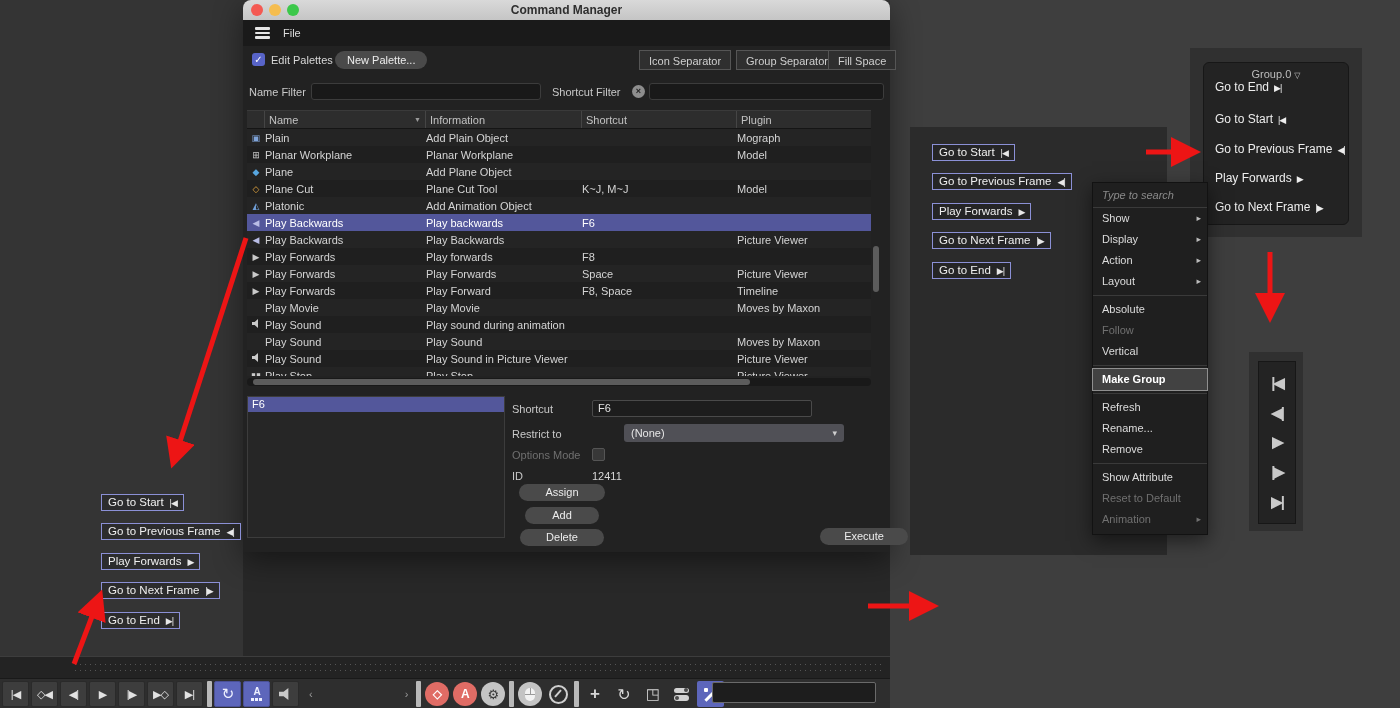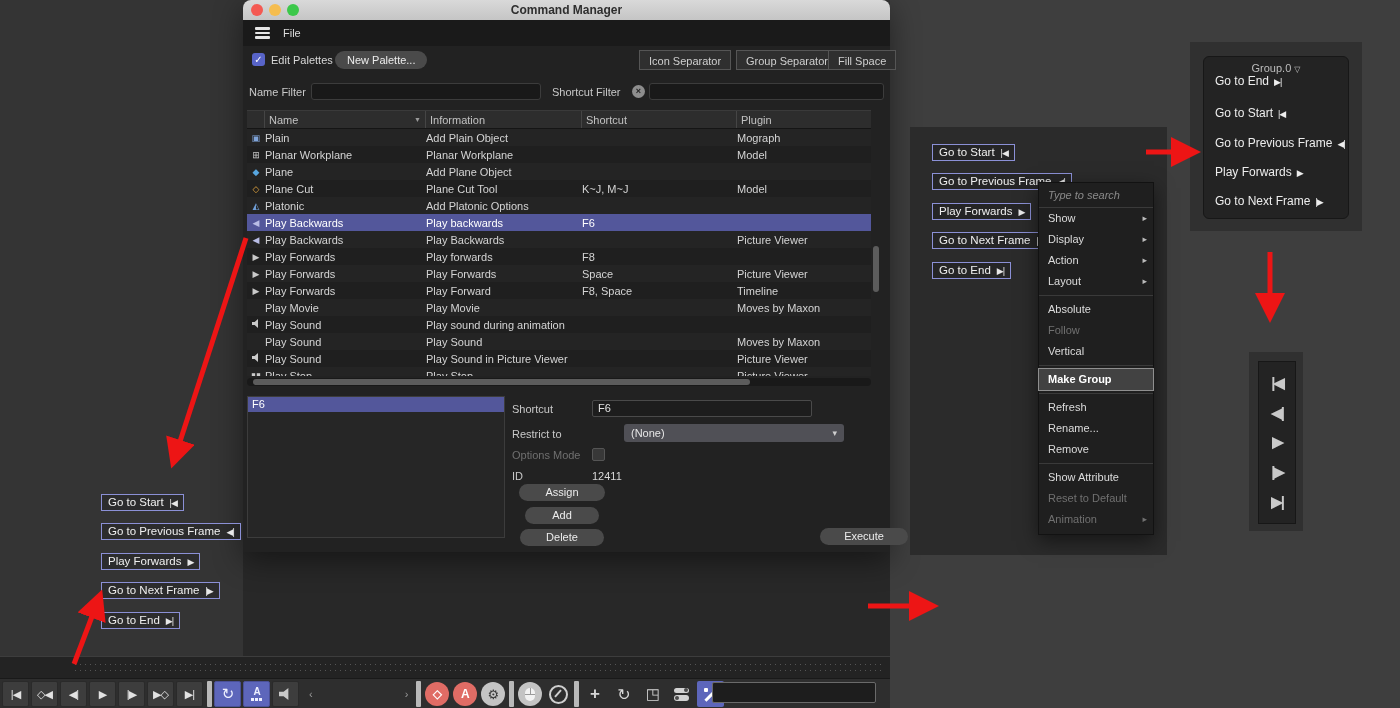--- a/index.html
+++ b/index.html
@@ -112,32 +112,32 @@
   
   #mid-panel{position:absolute;left:910px;top:127px;width:257px;height:428px;background:#2b2b2b;}
   #mid-panel .pbtn{left:22px;}
   #mid-panel .pbtn:nth-child(1){top:17px;}
   #mid-panel .pbtn:nth-child(2){top:46px;}
   #mid-panel .pbtn:nth-child(3){top:76px;}
   #mid-panel .pbtn:nth-child(4){top:105px;}
   #mid-panel .pbtn:nth-child(5){top:135px;}
 
   
-  #ctx-menu{position:absolute;left:1038px;top:182px;width:114px;background:#1f1f1f;border:1px solid #121212;
+  #ctx-menu{position:absolute;left:1092px;top:182px;width:114px;background:#1f1f1f;border:1px solid #121212;
             box-shadow:0 6px 18px rgba(0,0,0,.5);font-size:11px;color:#dcdcdc;padding-bottom:4px;z-index:5;}
   #ctx-search{height:24px;line-height:24px;padding-left:9px;color:#8a8a8a;font-style:italic;border-bottom:1px solid #3a3a3a;}
   .mi{height:21px;line-height:21px;padding-left:9px;position:relative;}
   .mi.dis{color:#707070;}
   .mi .sub{position:absolute;right:6px;font-size:9px;color:#bbb;}
   .mi.dis .sub{color:#707070;}
   .mi.hl{background:#424242;outline:1px solid #8f8f8f;font-weight:bold;color:#fff;}
   .msep{height:1px;background:#3a3a3a;margin:3px 0;}
 
   
-  #group-panel{position:absolute;left:1190px;top:42px;width:172px;height:189px;background:#303030;}
+  #group-panel{position:absolute;left:1190px;top:48px;width:172px;height:189px;background:#303030;}
   #group-box{position:absolute;left:13px;top:14px;width:144px;height:161px;background:#232323;border:1px solid #171717;border-radius:6px;}
   #group-title{text-align:center;color:#bdbdbd;font-size:11px;margin-top:5px;}
   #group-title .g{font-size:8px;}
   .gitem{position:absolute;left:11px;color:#ededed;font-size:12px;white-space:nowrap;}
   .gitem .g{font-size:9px;letter-spacing:-1px;margin-left:5px;}
   #group-box .gitem:nth-of-type(1){top:20px;}
   #group-box .gitem:nth-of-type(2){top:49px;}
   #group-box .gitem:nth-of-type(3){top:79px;}
   #group-box .gitem:nth-of-type(4){top:108px;}
   #group-box .gitem:nth-of-type(5){top:137px;}
@@ -276,21 +276,21 @@
           <div class="trow">
             <span class="rowic" style="color: rgb(224, 162, 60);">◇</span>
             <div class="c c-name nw">Plane Cut</div>
             <div class="c c-info nw">Plane Cut Tool</div>
             <div class="c c-short nw">K~J, M~J</div>
             <div class="c c-plugin nw">Model</div>
           </div>
           <div class="trow">
             <span class="rowic" style="color: rgb(111, 159, 216);">◭</span>
             <div class="c c-name nw">Platonic</div>
-            <div class="c c-info nw">Add Platonic Options</div>
+            <div class="c c-info nw">Add Animation Object</div>
             <div class="c c-short nw"></div>
             <div class="c c-plugin nw"></div>
           </div>
           <div class="trow sel">
             <span class="rowic" style="color: rgb(185, 189, 230);">◀</span>
             <div class="c c-name nw">Play Backwards</div>
             <div class="c c-info nw">Play backwards</div>
             <div class="c c-short nw">F6</div>
             <div class="c c-plugin nw"></div>
           </div>

